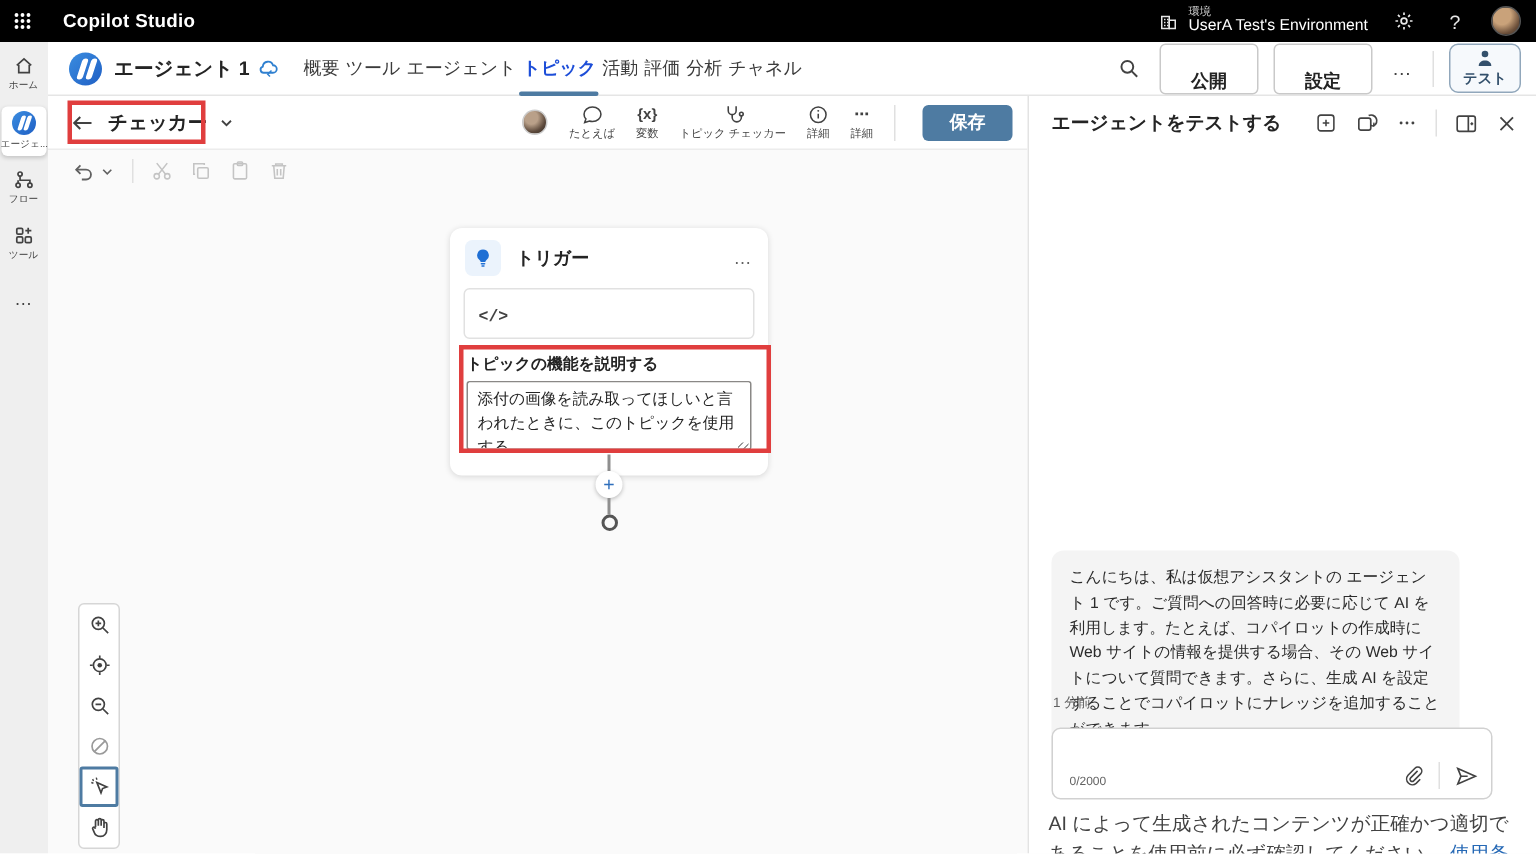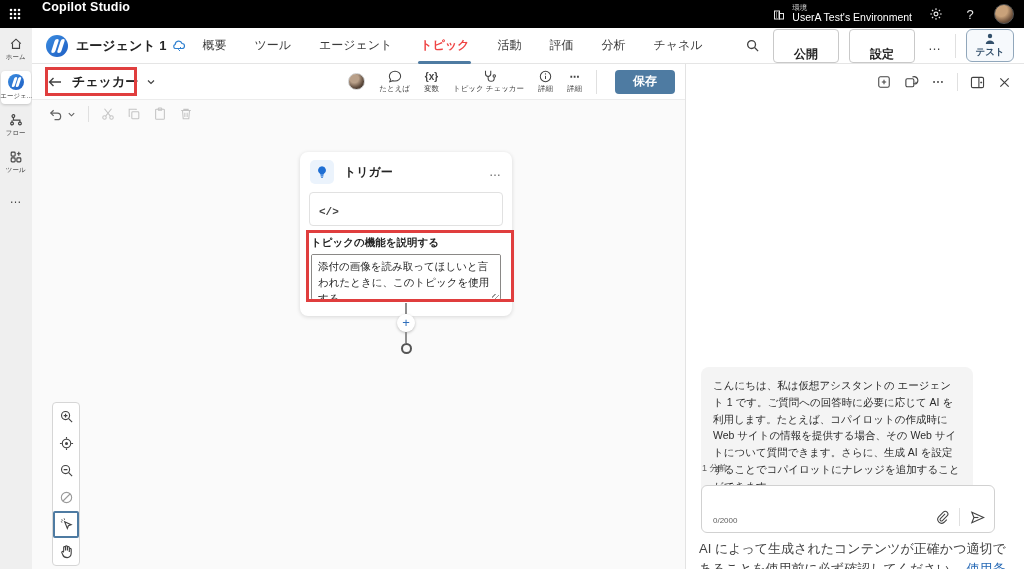--- a/index.html
+++ b/index.html
@@ -2,21 +2,21 @@
 <html><head>
 <meta charset="utf-8">
 <style>
   * { margin:0; padding:0; box-sizing:border-box; }
   html,body { width:1024px; height:569px; overflow:hidden; background:#fff;
     font-family:"Liberation Sans","DejaVu Sans",sans-serif; color:#242424; }
   .app { position:relative; width:1024px; height:569px; background:#fff; }
 
   
   .topbar { position:absolute; left:0; top:0; width:1024px; height:28px; background:#000;
-    display:flex; color:#fff; }
+    display:flex; align-items:center; color:#fff; }
   .waffle { width:30px; height:28px; display:flex; align-items:center; justify-content:center; cursor:pointer; }
   .waffle svg { display:block; }
   .app-title { font-size:12.5px; font-weight:bold; margin-left:12px; letter-spacing:.2px; }
   .topbar-right { margin-left:auto; display:flex; align-items:center; gap:14px; padding-right:10px; }
   .env { display:flex; align-items:center; gap:6px; cursor:pointer; }
   .env-text { display:flex; flex-direction:column; line-height:1.1; }
   .env-label { font-size:7.5px; color:#d0d0d0; }
   .env-name { font-size:10.5px; color:#fff; }
   .top-icon-btn { width:20px; height:20px; display:flex; align-items:center; justify-content:center;
     color:#e8e8e8; font-size:13px; cursor:pointer; }
@@ -26,24 +26,24 @@
 
   
   .header2 { position:absolute; left:32px; top:28px; width:992px; height:36px; background:#fff;
     border-bottom:1px solid #e5e5e5; display:flex; align-items:center; padding:0 10px 0 14px; }
   .agent-logo { width:22px; height:22px; border-radius:50%; position:relative; flex:0 0 auto;
     background:linear-gradient(135deg,#3b8de0,#1f5fc4); overflow:hidden; cursor:pointer; }
   .agent-logo i { position:absolute; top:4px; width:4px; height:14px; background:#fff; transform:skewX(-18deg); border-radius:2px; }
   .agent-logo i:first-child { left:7px; } .agent-logo i:last-child { left:13px; }
   .agent-name { font-size:13px; font-weight:bold; margin:0 6px 0 8px; white-space:nowrap; }
   .agent-status { width:14px; height:14px; color:#2f80d0; margin-right:10px; }
-  .tabs { display:flex; align-items:center; gap:28px; margin-left:6px; height:36px; }
+  .tabs { display:flex; align-items:center; gap:4px; margin-left:6px; height:36px; }
   .tab { font-size:12px; color:#3b3b3b; height:36px; display:flex; align-items:center; cursor:pointer;
     position:relative; white-space:nowrap; }
-  .tab.active { font-weight:bold; color:#ef4444; }
+  .tab.active { font-weight:bold; color:#1d4ed8; }
   .tab.active::after { content:""; position:absolute; left:-2px; right:-2px; bottom:0; height:3px;
     border-radius:2px; background:#4e7ba2; }
   .header2-right { margin-left:auto; display:flex; align-items:center; gap:10px; }
   .search-btn { width:22px; height:22px; display:flex; align-items:center; justify-content:center;
     color:#424242; cursor:pointer; }
   .btn-outline { height:25px; padding:16px 20px; border:1px solid #c9c9c9; border-radius:4px; background:#fff;
     font-size:12px; font-weight:bold; color:#242424; cursor:pointer; font-family:inherit; }
   .more-btn { width:20px; text-align:center; color:#424242; font-size:13px; cursor:pointer; letter-spacing:1px; }
   .vdiv { width:1px; height:24px; background:#e0e0e0; }
   .test-btn { width:48px; height:33px; border:1px solid #91a7bb; border-radius:6px; background:#f6f9fc;
@@ -457,20 +457,21 @@
             <path d="M5 8V3.6a1 1 0 0 1 2 0V7M7 7V2.8a1 1 0 0 1 2 0V7M9 7V3.6a1 1 0 0 1 2 0V8.5M11 8.5V5.6a1 1 0 0 1 2 0v4.2c0 2.6-1.8 4.7-4.3 4.7S4.5 13 4 11.5L3 9.2c-.4-.9.7-1.7 1.4-1L5 9"></path>
           </svg>
         </div>
       </div>
 
     </div>
   </main>
 
   <aside class="test-panel">
     <div class="tp-head">
+      <div class="tp-title">エージェントをテストする</div>
       <div class="tp-icons">
         <div class="tp-icon">
           <svg width="14" height="14" viewBox="0 0 16 16" fill="none" stroke="#424242" stroke-width="1.2">
             <rect x="2" y="2" width="12" height="12" rx="2"></rect>
               <path d="M8 5.5v5M5.5 8h5"></path>
           </svg>
         </div>
         <div class="tp-icon">
           <svg width="15" height="15" viewBox="0 0 16 16" fill="none" stroke="#424242" stroke-width="1.2">
             <rect x="2" y="4" width="8.5" height="8.5" rx="1.5"></rect>

